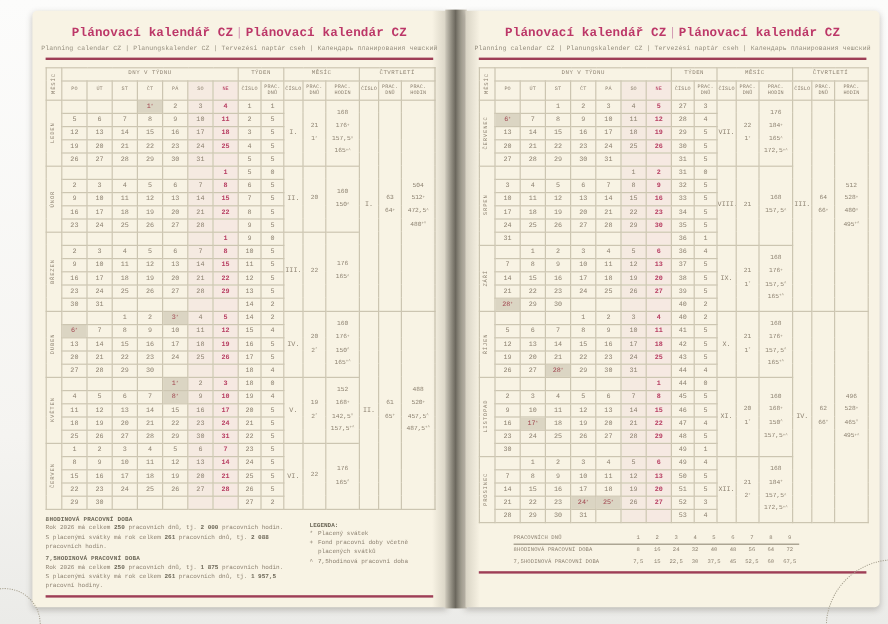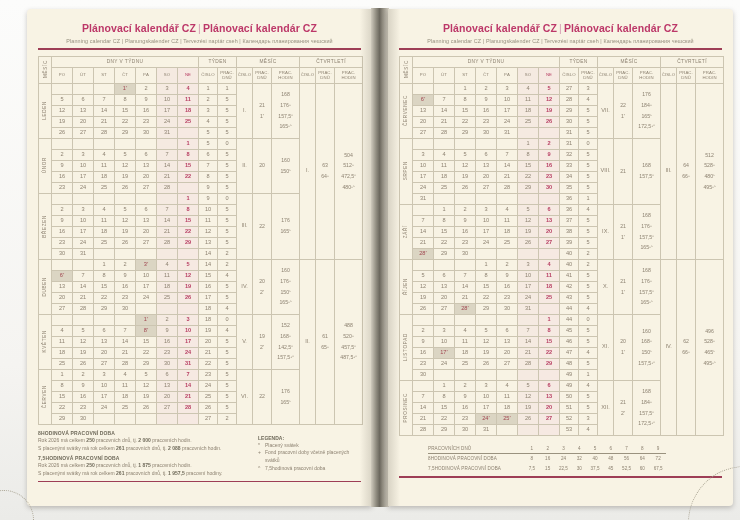--- a/index.html
+++ b/index.html
@@ -1,21 +1,21 @@
 <!DOCTYPE html>
 <html><head>
 <meta charset="utf-8">
 <style>
   html,body{margin:0;padding:0;}
   body{
     width:740px;height:520px;overflow:hidden;position:relative;
     background:linear-gradient(180deg,#fcfcfb 0%,#f5f4f1 70%,#ebebe8 100%);
     font-family:"Liberation Sans","DejaVu Sans",sans-serif;
   }
-  .spread{position:absolute;inset:0;}
+  .spread{position:absolute;inset:0;font-family:Liberation Mono, monospace;}
   .page{position:absolute;top:9px;height:497px;width:345px;background:#f8f3e4;box-shadow:0 2px 5px rgba(60,55,45,.28);}
   .page.left{left:27px;border-radius:4px 0 0 4px;}
   .page.right{left:388px;border-radius:0 4px 4px 0;}
   .gutter{position:absolute;left:371px;top:8px;width:18px;height:499px;
     background:linear-gradient(90deg,#cfcabd 0%,#8e8a7e 30%,#6b675d 48%,#8a867a 62%,#d8d3c6 100%);}
   .page.left::after{content:"";position:absolute;top:0;right:0;bottom:0;width:12px;pointer-events:none;
     background:linear-gradient(90deg,rgba(90,84,70,0) 0%,rgba(90,84,70,.20) 100%);}
   .page.right::after{content:"";position:absolute;top:0;left:0;bottom:0;width:12px;pointer-events:none;
     background:linear-gradient(270deg,rgba(90,84,70,0) 0%,rgba(90,84,70,.20) 100%);}
 

